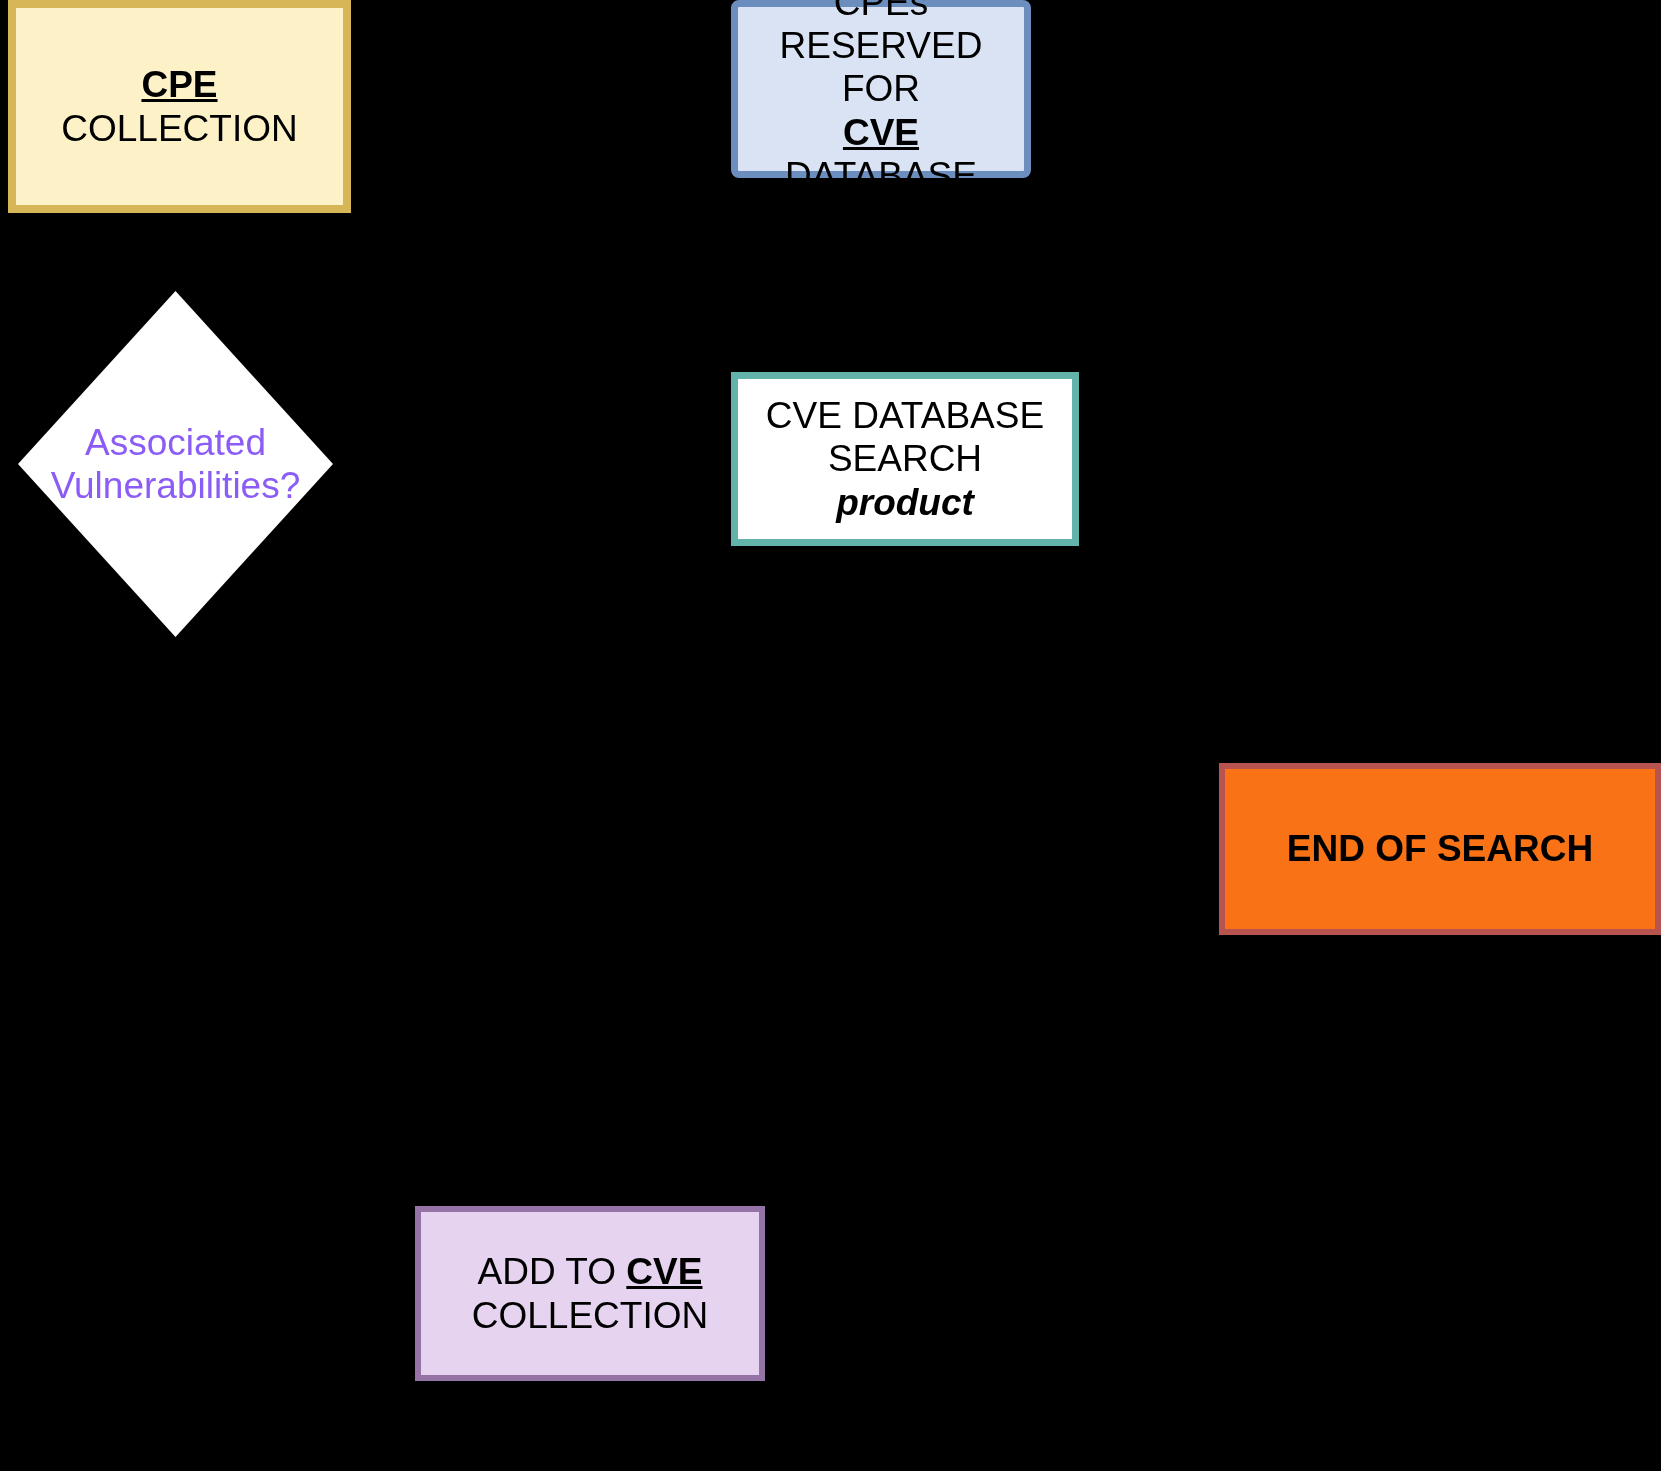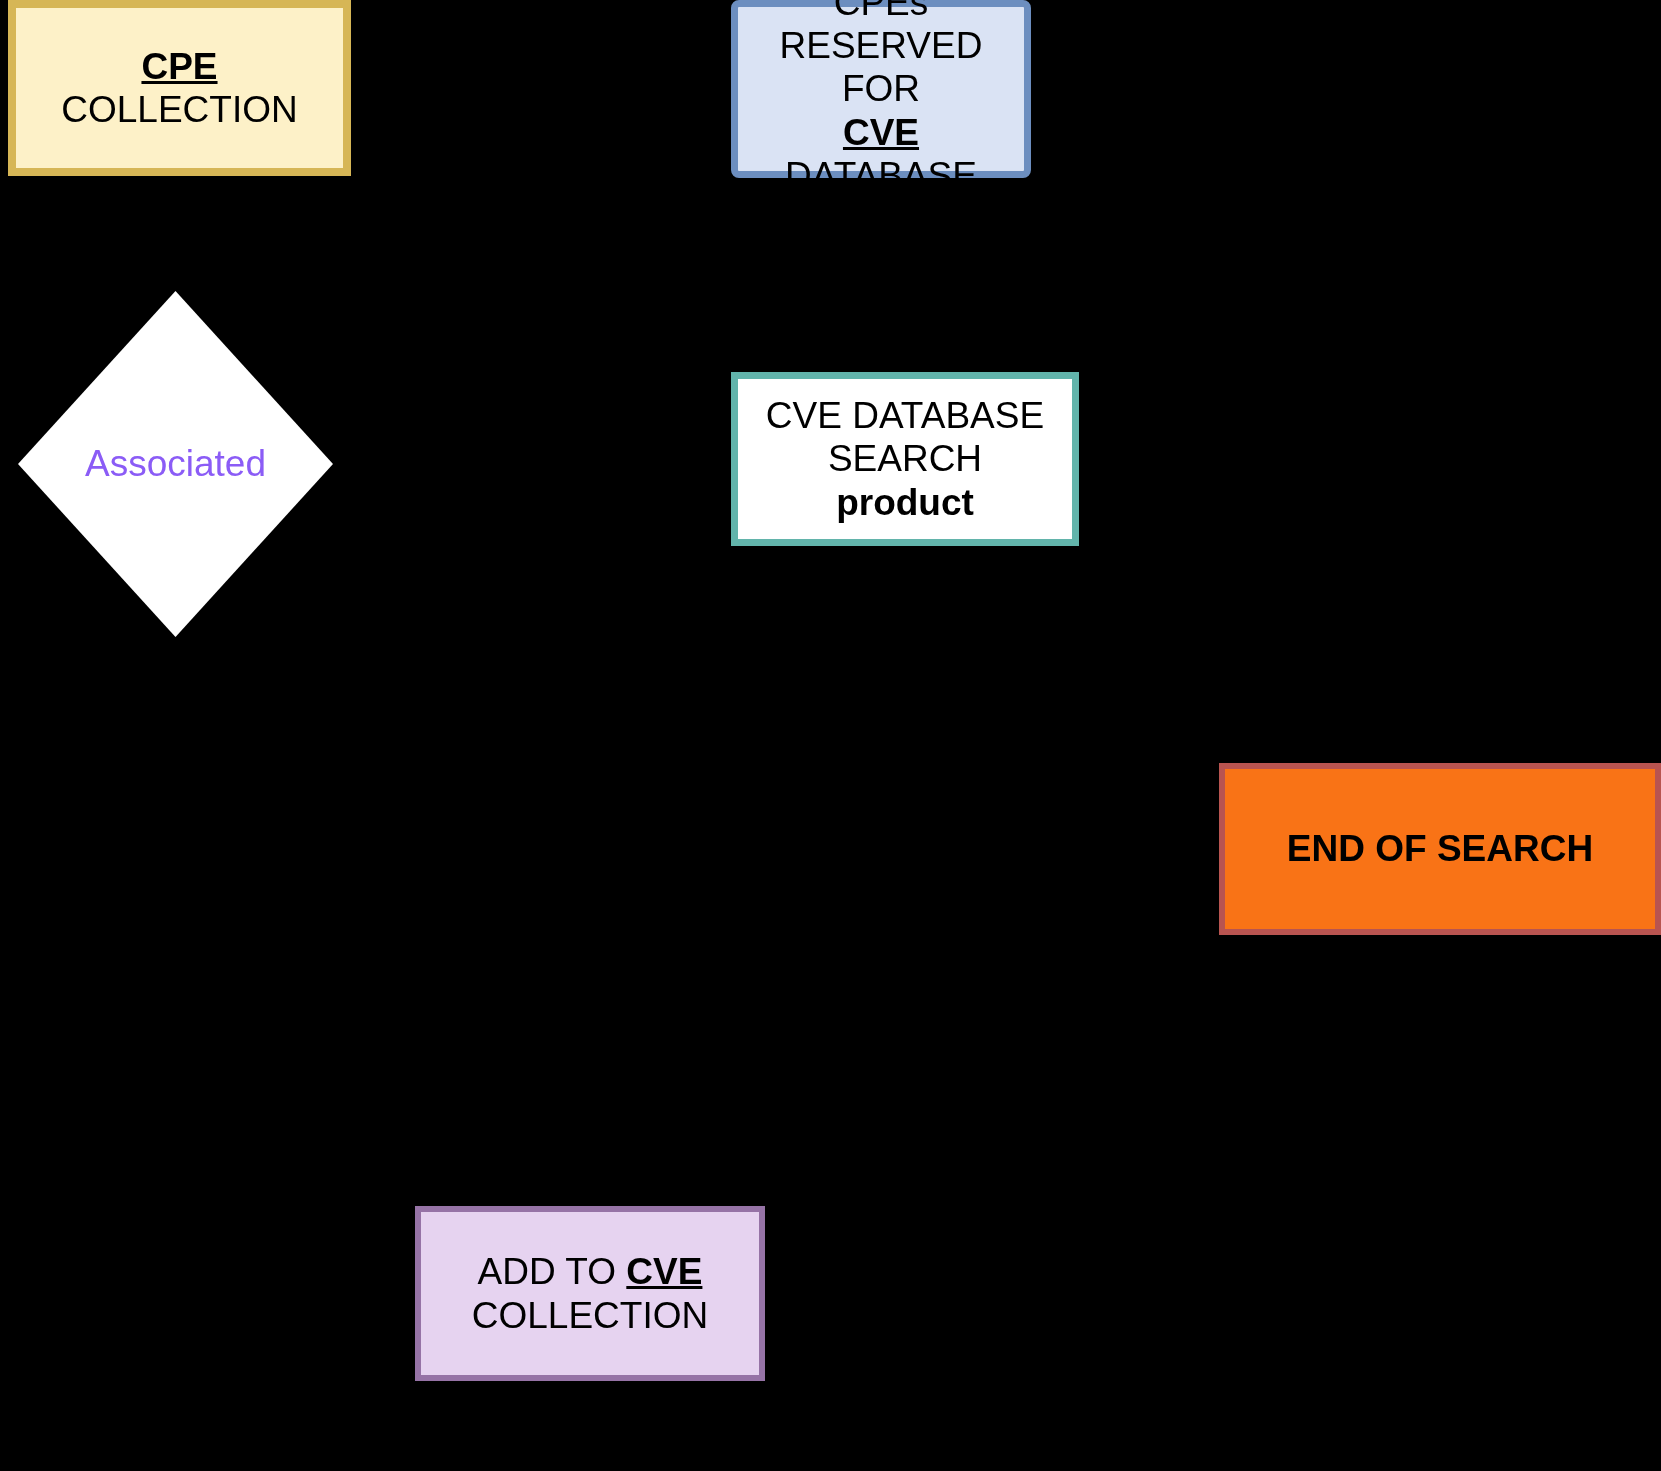--- a/index.html
+++ b/index.html
@@ -32,21 +32,21 @@
     border-style: solid;
   }
   .box .label {
     padding: 0 8px;
     width: 100%;
   }
 
   
   .n-cpe-collection {
     left: 8px;  top: 0px;
-    width: 343px; height: 176px;
+    width: 343px; height: 213px;
     background: #fdf1c8;
     border-width: 8px;
     border-color: #d6b656;
     font-size: 37px;
   }
   .n-cpes-reserved {
     left: 731px; top: 0px;
     width: 300px; height: 178px;
     background: #dae3f4;
     border-width: 7px;
@@ -105,21 +105,21 @@
     left: 18px; top: 291px;
     width: 315px; height: 346px;
   }
   .n-found-vuln {
     left: 762px; top: 690px;
     width: 288px; height: 318px;
   }
 
   .u { text-decoration: underline; }
   .b { font-weight: bold; }
-  .bi { font-weight: bold; }
+  .bi { font-weight: bold; font-style: italic; }
 </style>
 </head>
 <body>
 
 <div id="canvas">
 
   <div class="node box n-cpe-collection">
     <div class="label"><span class="b u">CPE</span><span> COLLECTION</span></div>
   </div>
 
@@ -137,20 +137,21 @@
       <span>SEARCH</span><br>
       <span class="bi">product</span>
     </div>
   </div>
 
   <div class="node diamond n-assoc-vuln">
     <div class="shape"></div>
     <div class="label">
       <div>
         <span>Associated</span><br>
+        <span>Vulnerabilities?</span>
       </div>
     </div>
   </div>
 
 
   <div class="node box n-end-of-search">
     <div class="label">END OF SEARCH</div>
   </div>
 
   <div class="node box n-add-to-cve">

